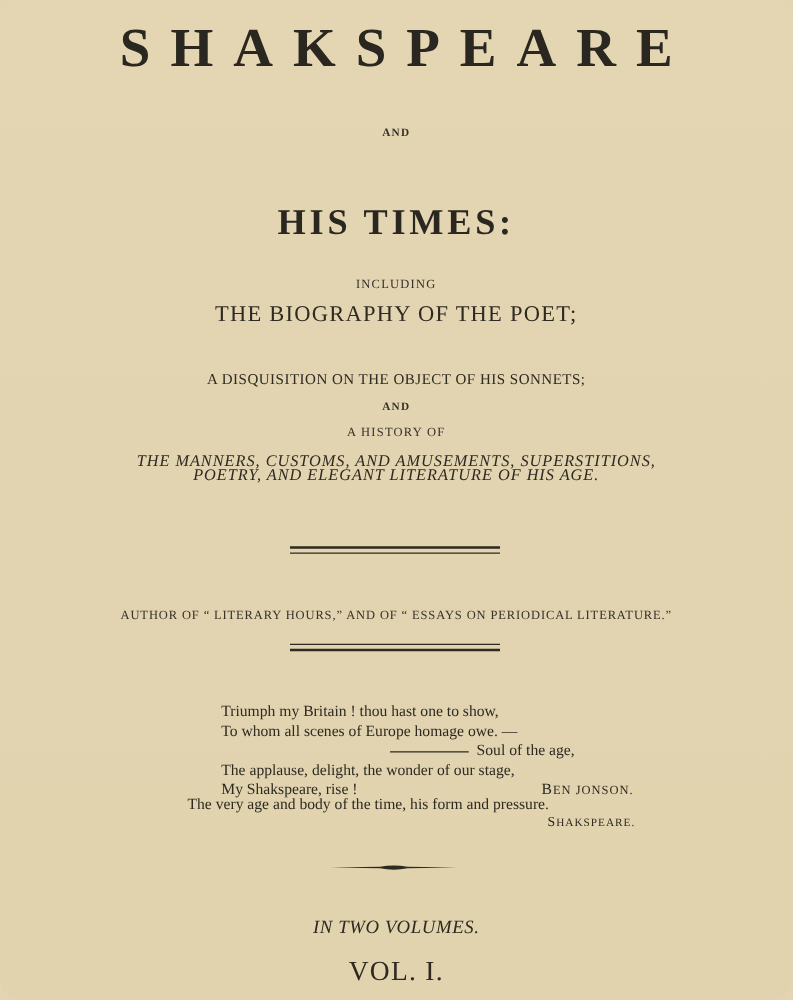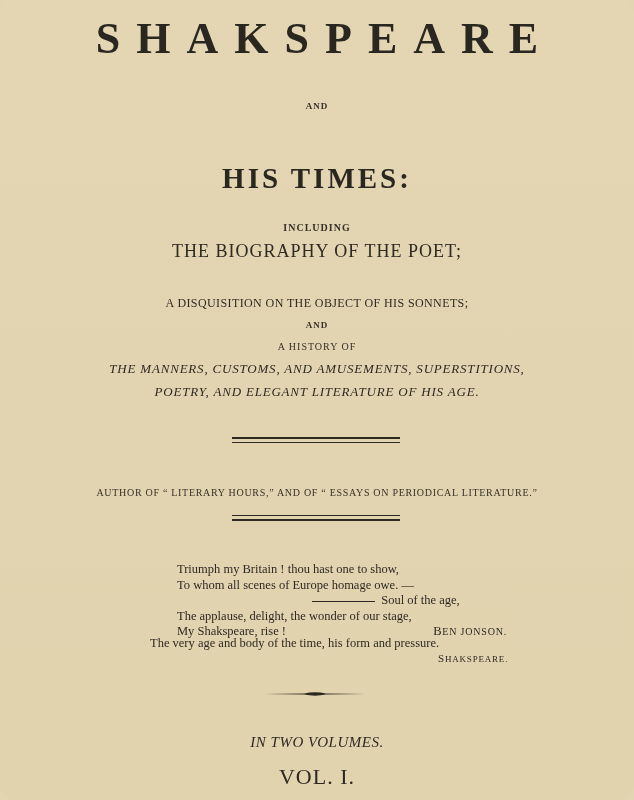--- a/index.html
+++ b/index.html
@@ -52,21 +52,21 @@
       font-weight: bold;
       letter-spacing: 3px;
       line-height: 36px;
       color: #2a2720;
       margin-top: 16px;
     }
     .including {
       top: 222px;
       font-size: 10px;
       letter-spacing: 1px;
-      font-weight: bold;
+      font-weight: normal;
       color: #36312a;
     }
     .biography {
       top: 240px;
       font-size: 18px;
       letter-spacing: 1px;
       line-height: 22px;
     }
     .criticisms {
       top: 271px;
@@ -88,21 +88,21 @@
       color: #36312a;
     }
     .manners {
       top: 361px;
       font-size: 13px;
       font-style: italic;
       letter-spacing: 0.8px;
       line-height: 16px;
     }
     .poetry {
-      top: 384px;
+      top: 372px;
       font-size: 13px;
       font-style: italic;
       letter-spacing: 0.8px;
       line-height: 16px;
     }
     .rule-double {
       position: absolute;
       left: 232px;
       width: 168px;
       height: 6px;

